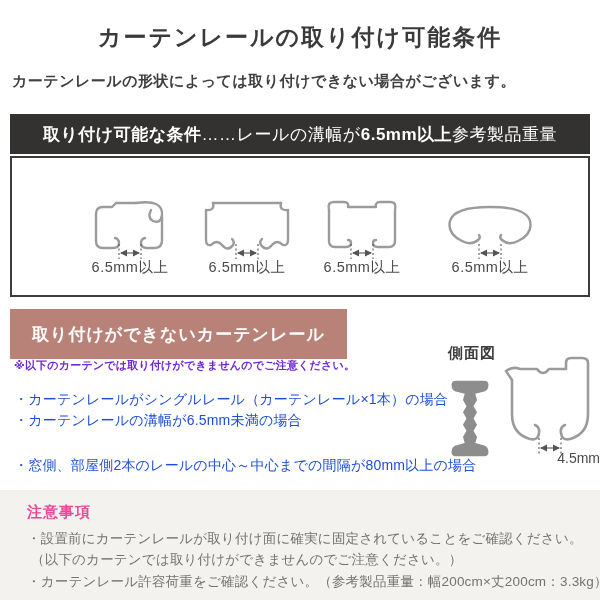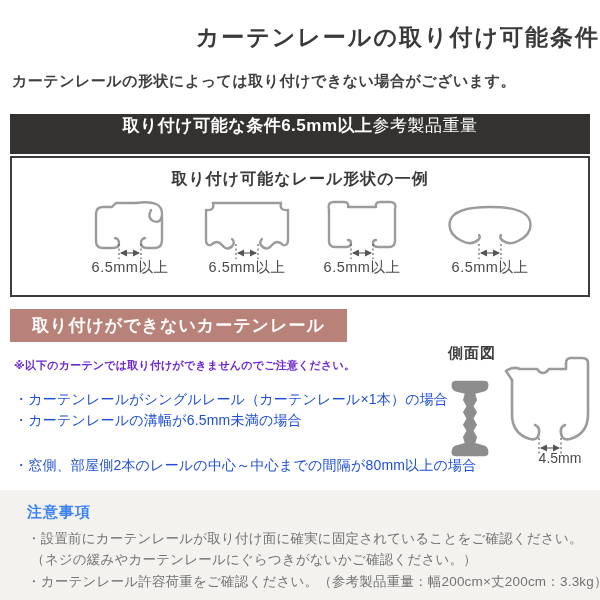--- a/index.html
+++ b/index.html
@@ -3,77 +3,77 @@
 <meta charset="utf-8">
 <style>
   html,body{margin:0;padding:0;background:#ffffff;}
   .canvas{
     position:relative;width:600px;height:600px;margin:0 auto;overflow:hidden;
     background:#ffffff;color:#3d3d3d;
     font-family:"Liberation Sans","DejaVu Sans",sans-serif;
   }
   .abs{position:absolute;}
   .page-title{
-    left:0;top:22px;width:600px;text-align:right;
+    left:0;top:22px;width:600px;text-align:center;
     font-size:23px;font-weight:bold;letter-spacing:2px;color:#3a3a3a;
   }
   .page-subtitle{
     left:0;top:72px;width:528px;text-align:center;
     font-size:15px;font-weight:bold;letter-spacing:0.5px;color:#3f3f3f;
   }
   .cond-banner{
     left:10px;top:114px;width:580px;height:40px;background:#333230;
-    display:flex;align-items:flex-start;justify-content:center;
+    display:flex;align-items:center;justify-content:center;
     color:#ffffff;font-size:17px;letter-spacing:0.5px;
   }
   .cond-banner .b{font-weight:bold;}
   .example-box{
     left:10px;top:156px;width:576px;height:137px;background:#ffffff;
     border:2px solid #3c3c3c;
   }
   .example-heading{
     left:10px;top:169px;width:580px;text-align:center;
     font-size:16px;font-weight:bold;letter-spacing:1px;color:#3a3a3a;
   }
   .rail-cell{width:120px;text-align:center;}
   .rail-cell .dim{
     display:block;margin-top:-2px;font-size:14.5px;color:#4a4a4a;letter-spacing:0.5px;
   }
   .pink-banner{
-    left:10px;top:309px;height:33px;background:#b98278;
+    left:10px;top:309px;height:50px;background:#b98278;
     display:inline-flex;align-items:center;padding:0 22px;
     color:#ffffff;font-size:17px;font-weight:bold;letter-spacing:1px;
   }
   .note-line{left:14px;top:358px;font-size:11px;font-weight:bold;color:#6d28d9;letter-spacing:0.2px;}
   .bullet{left:14px;font-size:14px;color:#1d4ed8;letter-spacing:0.2px;white-space:nowrap;}
   .sideview-label{left:448px;top:344px;font-size:15px;font-weight:bold;color:#3d3d3d;letter-spacing:1px;font-family:Liberation Serif, serif;}
-  .dim-small{left:520px;top:450px;width:80px;font-size:14px;color:#4a4a4a;text-align:center;}
+  .dim-small{left:520px;top:450px;width:80px;font-size:14px;color:#4a4a4a;text-align:right;}
   .caution-section{
     left:0;top:490px;width:600px;height:110px;background:#f3f2ee;
   }
-  .caution-heading{left:27px;top:503px;font-size:15px;font-weight:bold;color:#3b82f6;letter-spacing:1px;text-align:center;}
+  .caution-heading{left:27px;top:503px;font-size:15px;font-weight:bold;color:#ec4899;letter-spacing:1px;text-align:center;}
   .caution-line{left:27px;font-size:13.5px;color:#737373;letter-spacing:0.2px;white-space:nowrap;}
   svg{display:block;}
 </style>
 </head>
 <body>
 
 <div class="canvas">
 
   <div class="abs page-title">カーテンレールの取り付け可能条件</div>
   <div class="abs page-subtitle">カーテンレールの形状によっては取り付けできない場合がございます。</div>
 
   <div class="abs cond-banner">
     <span class="b">取り付け可能な条件</span>
+      <span>……レールの溝幅が</span>
       <span class="b">6.5mm以上</span>
       <span>参考製品重量</span>
   </div>
 
   <div class="abs example-box"></div>
-  <div class="abs example-heading">取り付け可能なレール形状の一例</div>
 
   <div class="abs rail-cell" style="left:70px;top:196px;">
     <span>
       <svg width="120" height="64" viewBox="0 0 120 64">
         <g fill="none" stroke="#9b9b9b" stroke-width="2.4" stroke-linecap="round" stroke-linejoin="round">
           <path d="M66,7 H46 L42,11 H33 Q26,11 26,18 V45 Q26,52 33,52 H43 Q49,52 49,47 Q49,43 45,42"></path>
           <path d="M75,42 Q71,43 71,47 Q71,52 77,52 H85 Q92,52 92,44 V21"></path>
           <path d="M66,7 Q93,3 92,19 Q91,28 83,25 Q77,22 81,14"></path>
         </g>
         <g stroke="#555555" stroke-width="1.1">
@@ -177,16 +177,16 @@
       </g>
       <path d="M38,92 L45,88.5 V95.5 Z" fill="#555555"></path>
       <path d="M58,92 L51,88.5 V95.5 Z" fill="#555555"></path>
     </svg>
   </div>
   <div class="abs dim-small">4.5mm</div>
 
   <div class="abs caution-section"></div>
   <div class="abs caution-heading">注意事項</div>
   <div class="abs caution-line" style="top:530px;">・設置前にカーテンレールが取り付け面に確実に固定されていることをご確認ください。</div>
-  <div class="abs caution-line" style="top:551px;left:31px;">（ネジの緩みやカーテンレールにぐらつきがないかご確認ください。）</div>
+  <div class="abs caution-line" style="top:551px;left:31px;">（以下のカーテンでは取り付けができませんのでご注意ください。）</div>
   <div class="abs caution-line" style="top:573px;">・カーテンレール許容荷重をご確認ください。（参考製品重量：幅200cm×丈200cm：3.3kg）</div>
 
 </div>
 
 </body></html>

